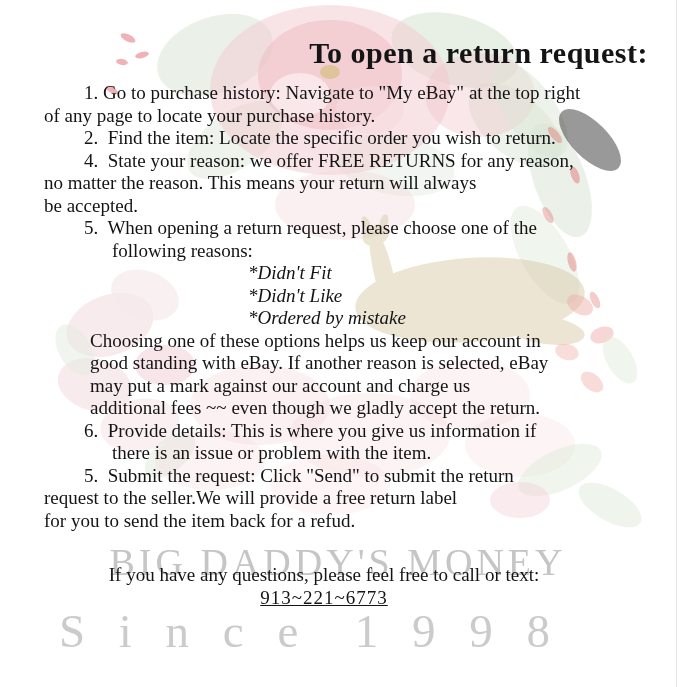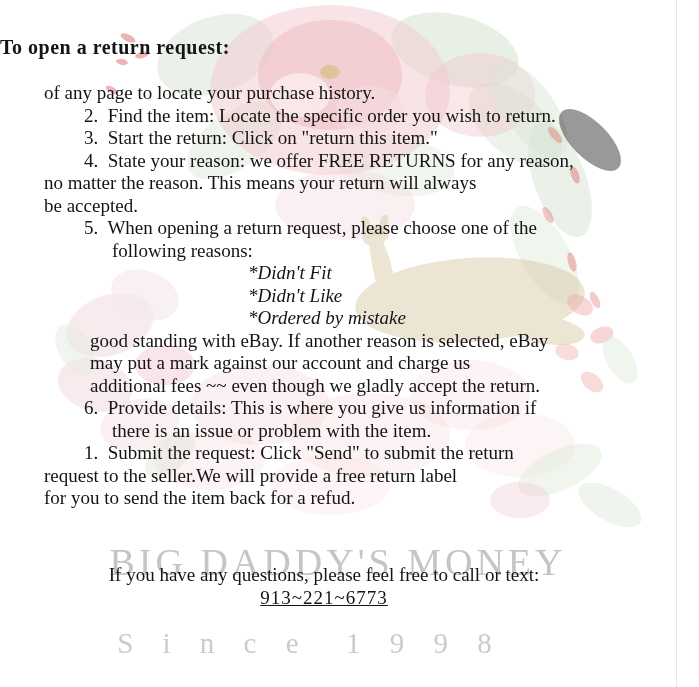--- a/index.html
+++ b/index.html
@@ -24,32 +24,31 @@
     text-align:center;
     font-size:38px;line-height:48px;
     letter-spacing:4px;
     color:#c5c5c5;
     white-space:pre;
   }
   .wm-since{
     position:absolute;z-index:2;
     top:612px;left:30px;width:560px;
     text-align:center;
-    font-size:29px;line-height:38px;
+    font-size:47px;line-height:38px;
     letter-spacing:11px;
     color:#cbcbcb;
     white-space:pre;
-    margin-top:12px;
   }
   
   .title{
     position:absolute;z-index:3;
     top:36px;left:0;width:648px;
-    text-align:left;
-    font-size:20px;font-weight:700;
+    text-align:right;
+    font-size:30px;font-weight:700;
     letter-spacing:0.5px;
   }
   .body-block{
     position:absolute;z-index:3;
     top:82px;left:0;width:699px;
     font-size:19px;line-height:22.5px;
   }
   .line{white-space:pre;}
   .line.num   {padding-left:84px;}
   .line.wrap  {padding-left:44px;}
@@ -146,37 +145,38 @@
   </svg>
 
   <div class="right-edge-line"></div>
 
   <div class="wm-brand">BIG DADDY'S MONEY</div>
   <div class="wm-since">S i n c e  1 9 9 8</div>
 
   <div class="title">To open a return request:</div>
 
   <div class="body-block">
+    <div class="line num">1. Go to purchase history: Navigate to "My eBay" at the top right</div>
     <div class="line wrap">of any page to locate your purchase history.</div>
     <div class="line num">2.  Find the item: Locate the specific order you wish to return.</div>
-    <div class="line num">3.  Start the return: Click on "return this item."</div>
     <div class="line num">4.  State your reason: we offer FREE RETURNS for any reason,</div>
     <div class="line wrap">no matter the reason. This means your return will always</div>
     <div class="line wrap">be accepted.</div>
     <div class="line num">5.  When opening a return request, please choose one of the</div>
     <div class="line wrap2">following reasons:</div>
     <div class="line option">*Didn't Fit</div>
     <div class="line option">*Didn't Like</div>
     <div class="line option">*Ordered by mistake</div>
+    <div class="line para">Choosing one of these options helps us keep our account in</div>
     <div class="line para">good standing with eBay. If another reason is selected, eBay</div>
     <div class="line para">may put a mark against our account and charge us</div>
     <div class="line para">additional fees ~~ even though we gladly accept the return.</div>
     <div class="line num">6.  Provide details: This is where you give us information if</div>
     <div class="line wrap2">there is an issue or problem with the item.</div>
-    <div class="line num">1.  Submit the request: Click "Send" to submit the return</div>
+    <div class="line num">5.  Submit the request: Click "Send" to submit the return</div>
     <div class="line wrap">request to the seller.We will provide a free return label</div>
     <div class="line wrap">for you to send the item back for a refud.</div>
   </div>
 
   <div class="contact-block">
     <div>If you have any questions, please feel free to call or text:</div>
     <div class="phone">913~221~6773</div>
   </div>
 
 </div>

